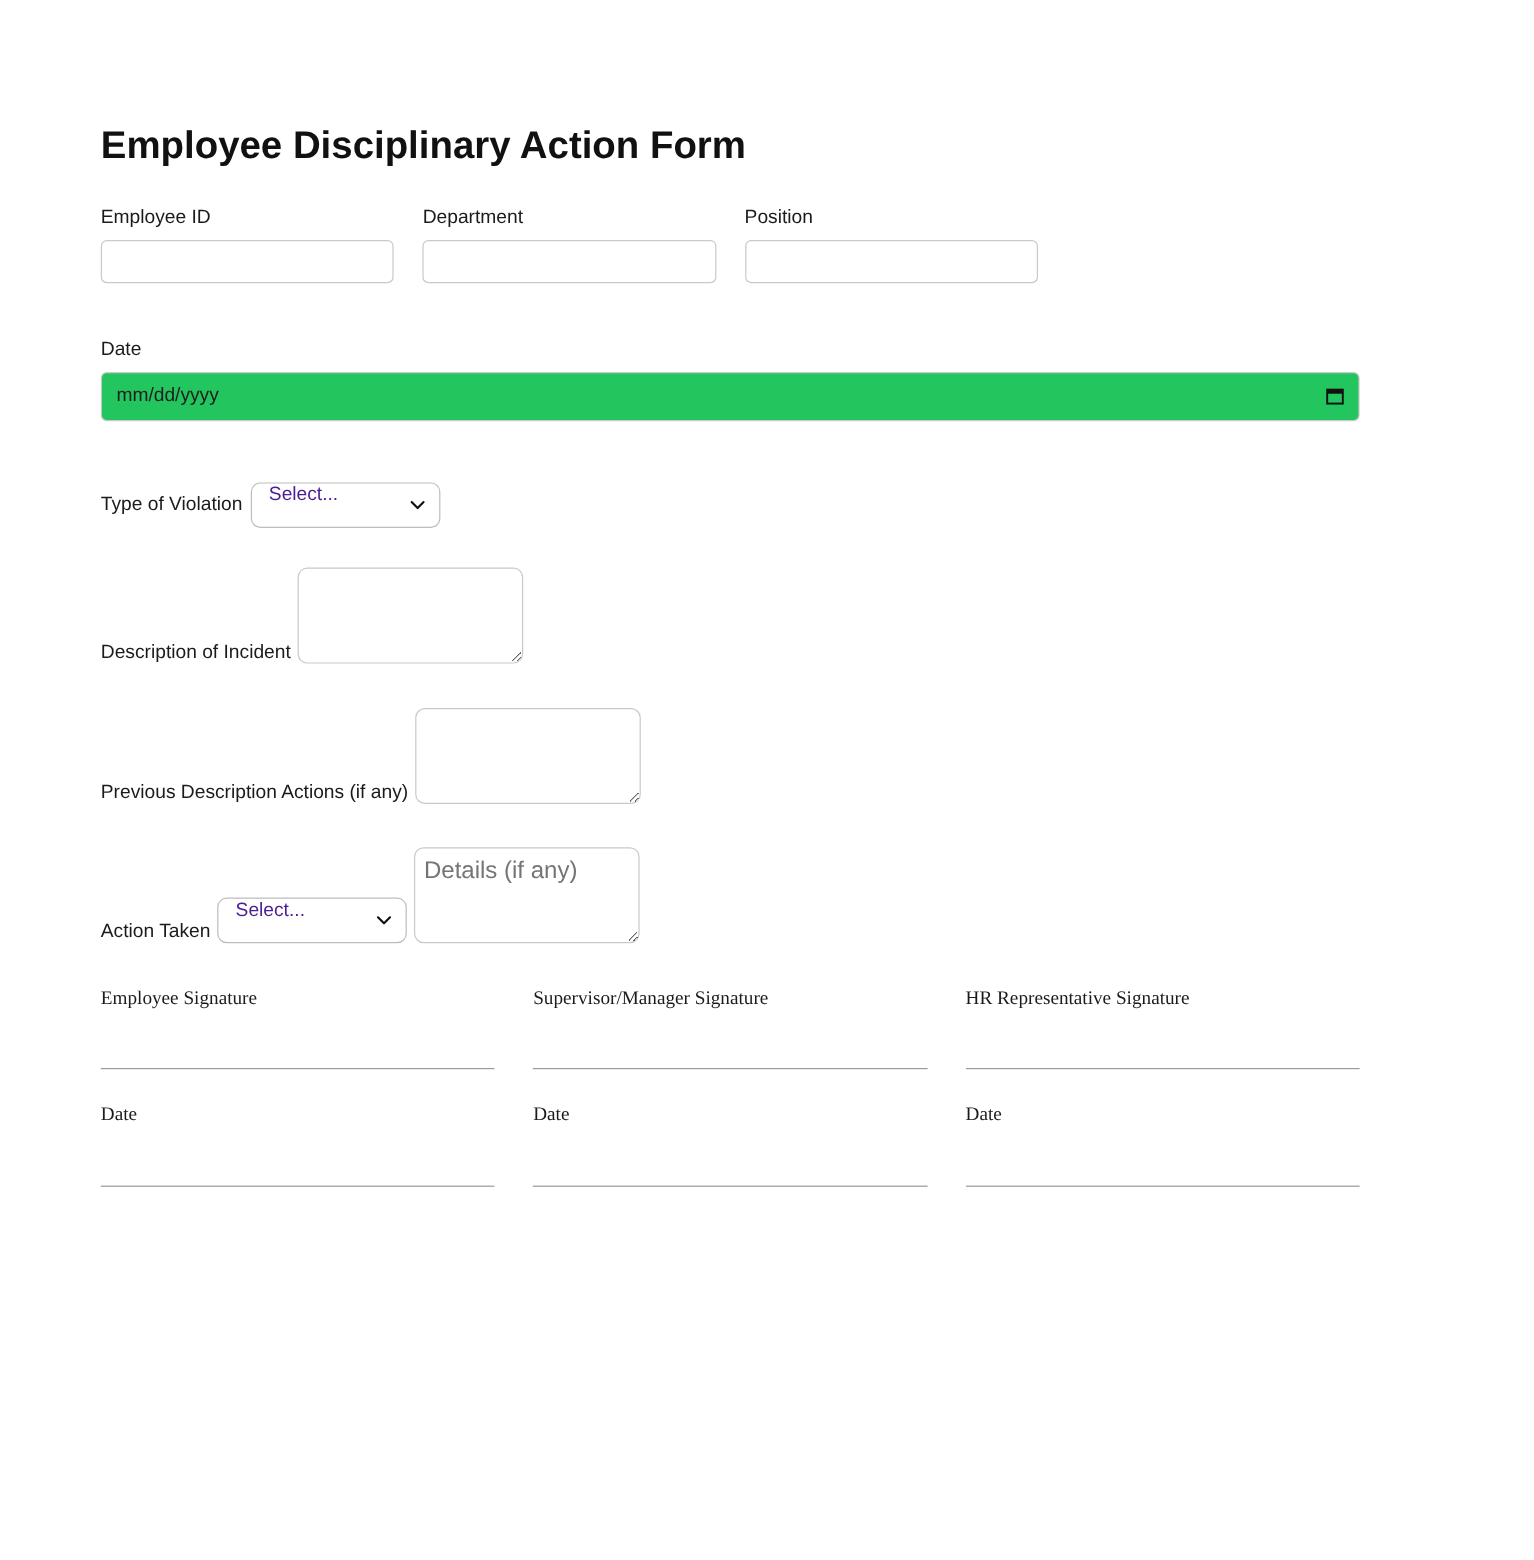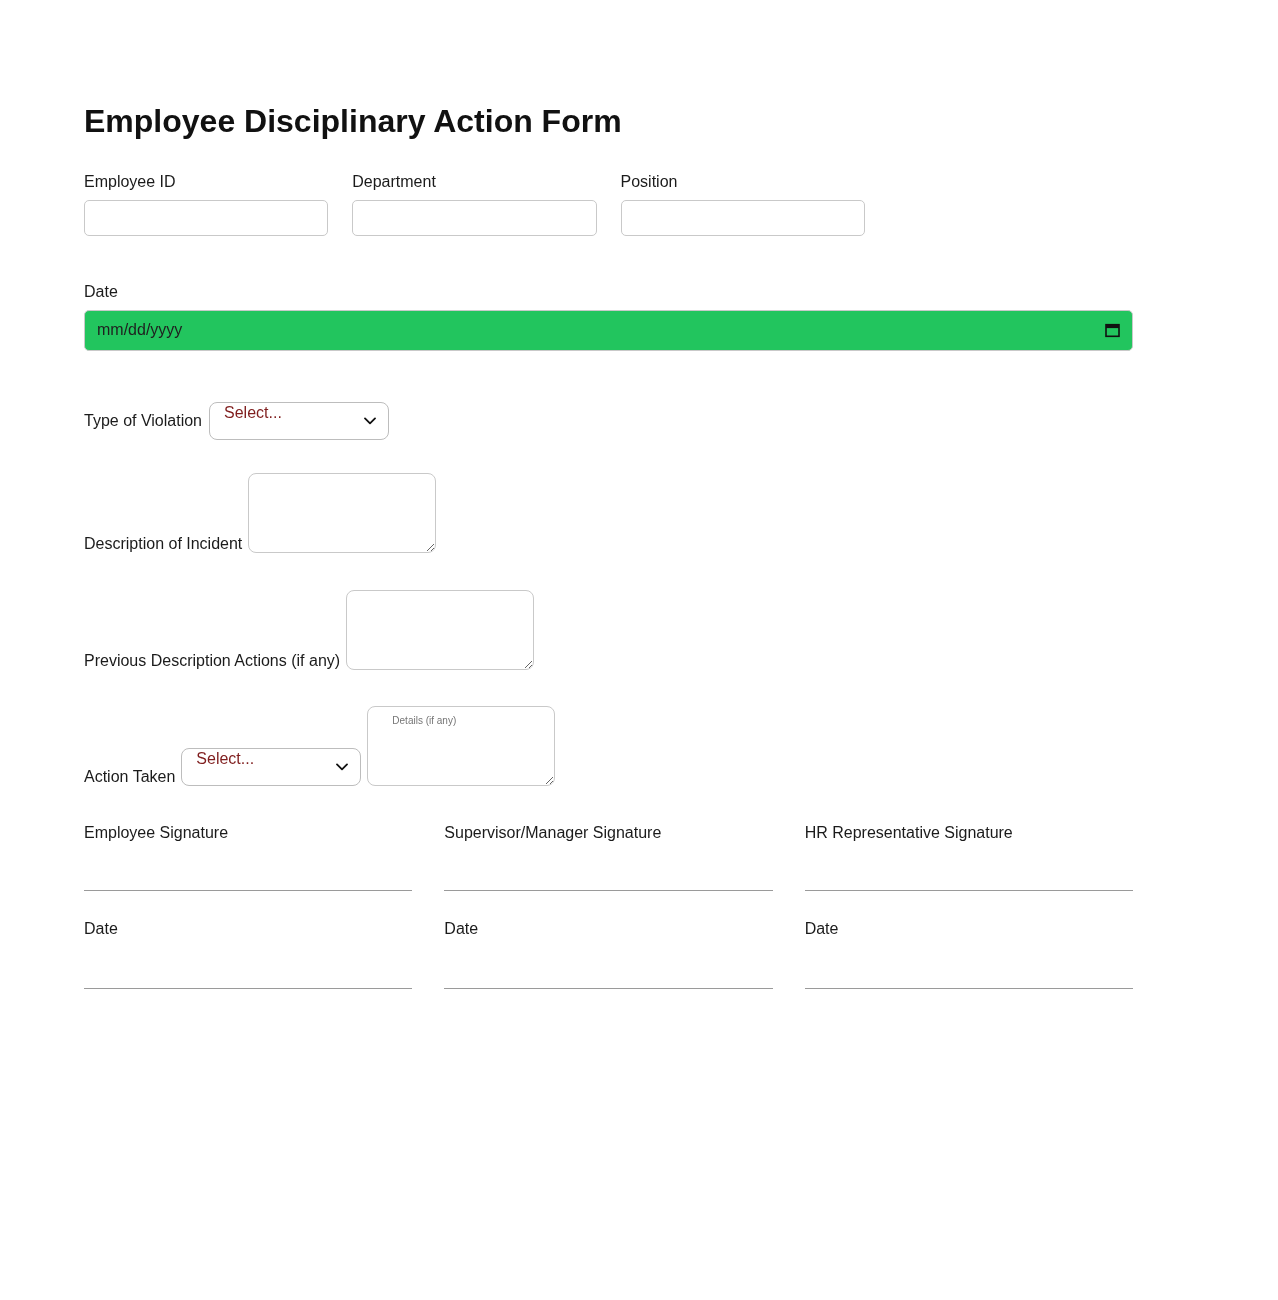--- a/index.html
+++ b/index.html
@@ -85,29 +85,29 @@
   .inline-row {
     display: flex;
     align-items: center;
     gap: 7px;
     margin-top: 51px;
   }
   .select-wrap { position: relative; display: inline-block; }
   .form-select {
     appearance: none;
     -webkit-appearance: none;
-    width: 180px;
+    width: 158px;
     height: 38px;
     box-sizing: border-box;
     border: 1px solid #bdbdbd;
     border-radius: 8px;
     background: #ffffff;
     font-family: inherit;
     font-size: 16px;
-    color: #7f1d1d;
+    color: #4c1d95;
     padding: 0 34px 16px 14px;
     outline: none;
   }
   .chevron-down {
     position: absolute;
     right: 13px;
     top: 50%;
     transform: translateY(-50%);
     pointer-events: none;
     display: block;
@@ -122,34 +122,35 @@
   .ta-row.m37 { margin-top: 37px; }
   .ta-row.m36 { margin-top: 36px; }
   .form-textarea {
     width: 188px;
     height: 80px;
     box-sizing: border-box;
     border: 1px solid #c9c9c9;
     border-radius: 8px;
     background: #ffffff;
     font-family: inherit;
-    font-size: 10px;
+    font-size: 20px;
     color: #1b1b1b;
-    padding: 8px 24px;
+    padding: 8px 7px;
     resize: both;
     outline: none;
   }
   .form-textarea::placeholder { color: #757575; opacity: 1; }
 
   
   .sig-grid {
     display: grid;
     grid-template-columns: repeat(3, 1fr);
     column-gap: 32px;
     margin-top: 37px;
+    font-family: Liberation Serif, serif;
   }
   .sig-line {
     border-bottom: 1px solid #9a9a9a;
     margin-top: 48px;
     height: 0;
   }
   .sig-line.date-line { margin-top: 50px; }
   .sig-date-label { margin-top: 28px; }
 </style>
 </head>

